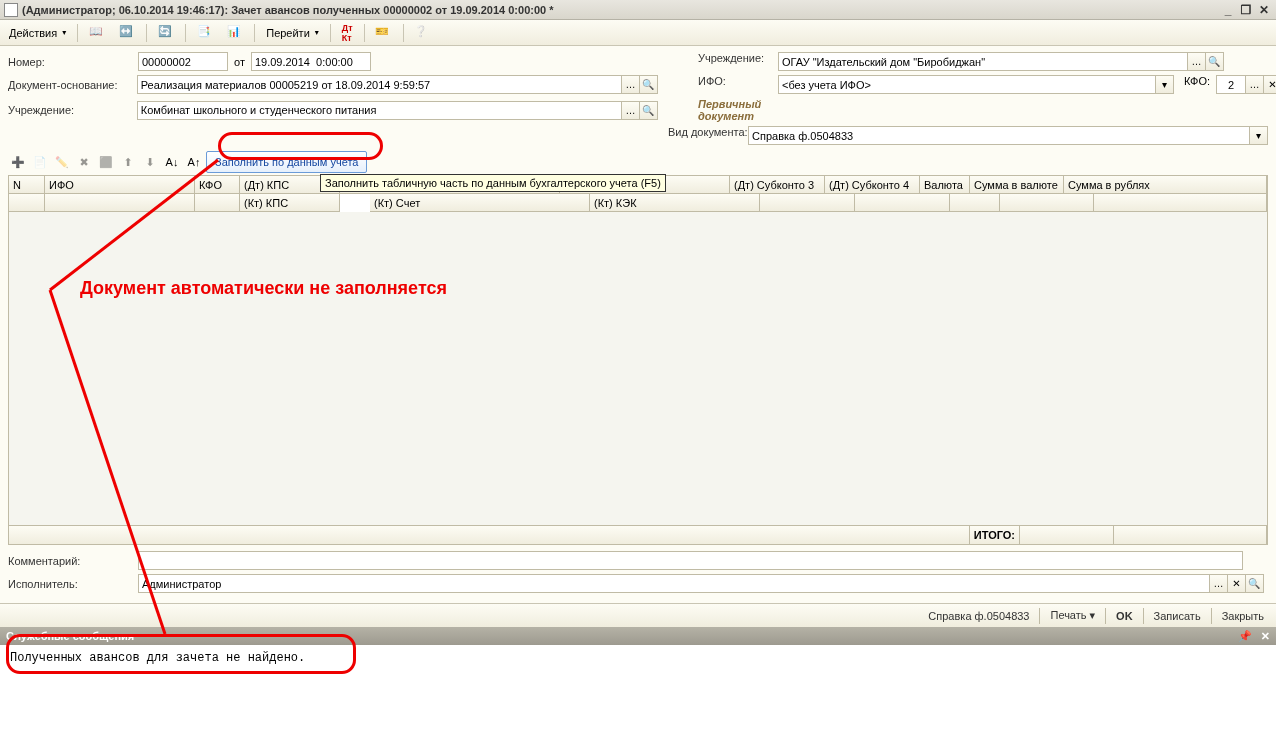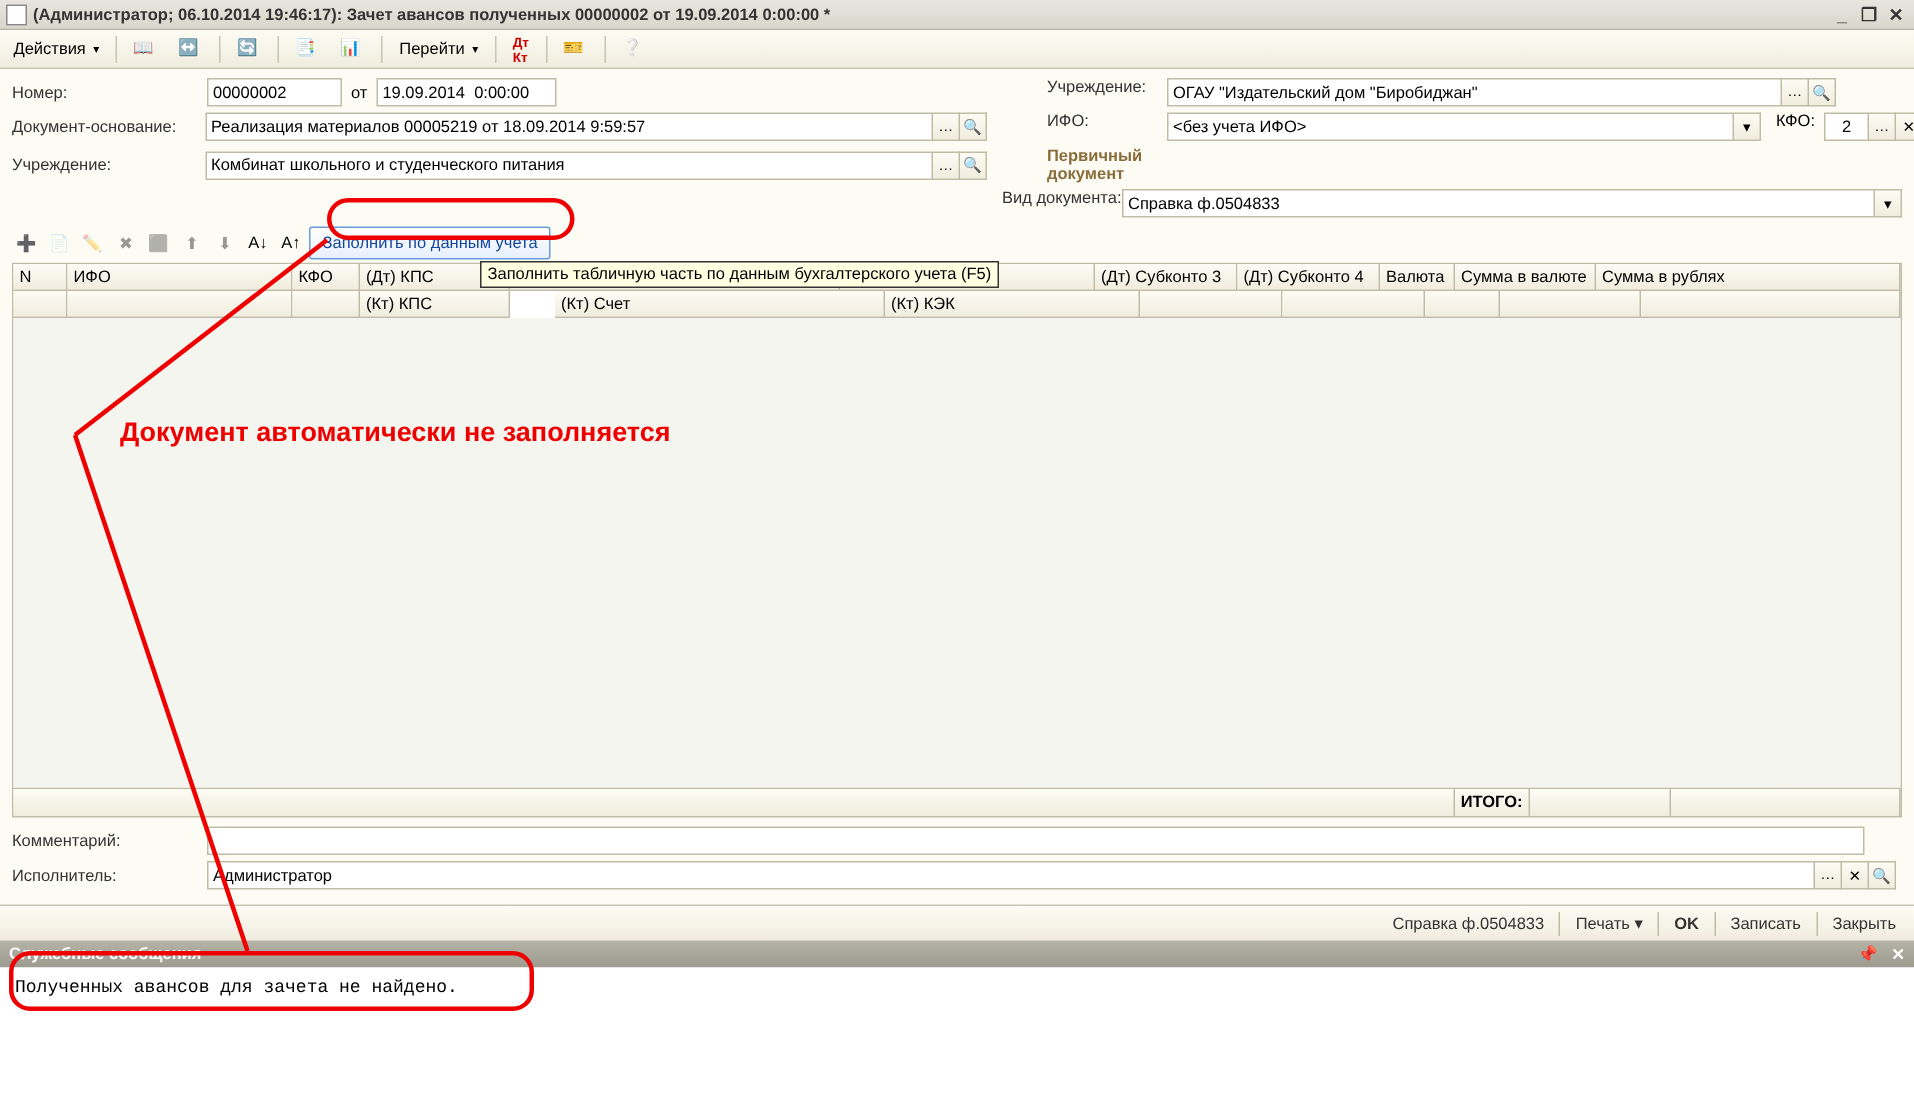--- a/index.html
+++ b/index.html
@@ -155,21 +155,21 @@
 
   <div class="form-row two">
     <div class="leftcol" style="width:650px;">
       <div class="lbl">Учреждение:</div>
       <input type="text" class="fld-wide" value="Комбинат школьного и студенческого питания" style="">
       <div class="btnbox">
         <div class="mini">…</div>
         <div class="mini">🔍</div>
       </div>
     </div>
-    <div class="rightcol" style="flex:1;">
+    <div class="rightcol" style="flex:1;font-style:italic;">
       <div class="lbl-right lbl-bold">Первичный документ</div>
     </div>
   </div>
 
   <div class="form-row two">
     <div class="leftcol" style="width:650px;"></div>
     <div class="rightcol" style="flex:1;">
       <div class="lbl-right">Вид документа:</div>
       <input type="text" class="fld-vid" value="Справка ф.0504833" style="">
       <div class="btnbox">

